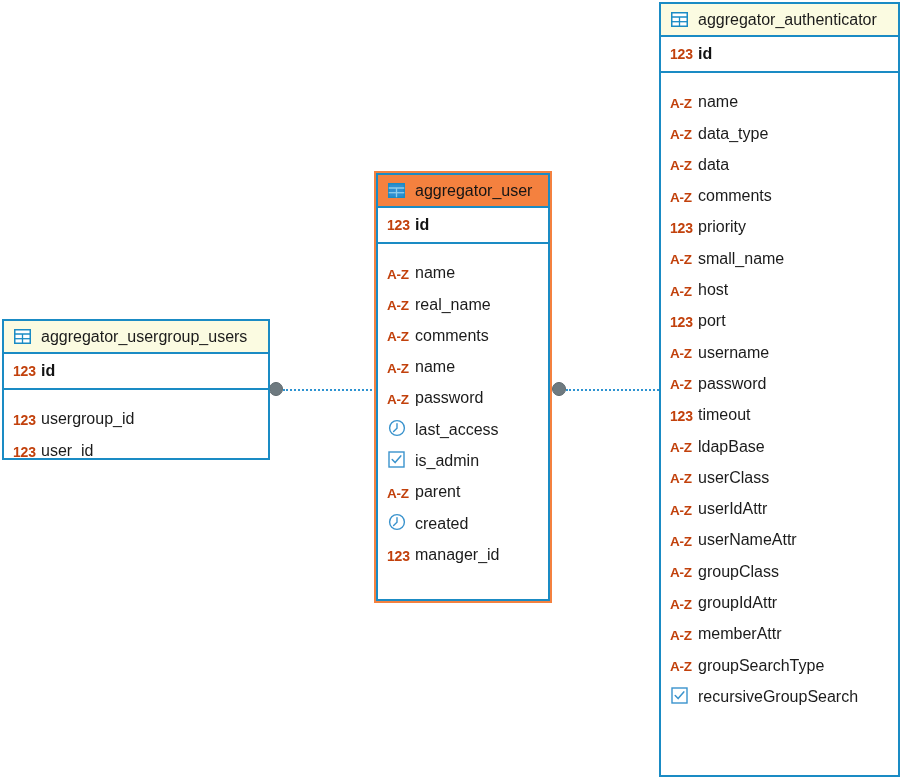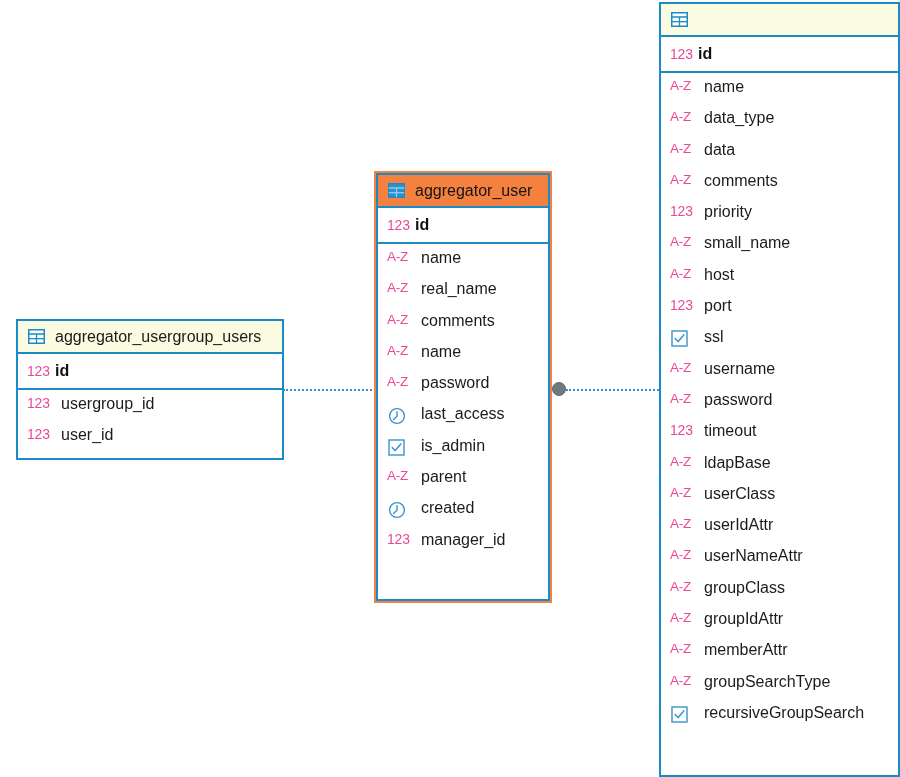--- a/index.html
+++ b/index.html
@@ -93,65 +93,65 @@
     font-weight: bold;
     color: #121212;
     white-space: nowrap;
   }
 
   .entity-fields {
     padding: 6px 9px 8px 9px;
   }
   .field-row {
     display: flex;
-    align-items: flex-start;
-    gap: 15px;
+    align-items: flex-end;
+    gap: 9px;
     height: 31.3px;
     font-size: 16px;
     color: #1b1b1b;
     white-space: nowrap;
   }
 
   
   .icon {
     flex: 0 0 auto;
     display: inline-flex;
     align-items: center;
     justify-content: center;
     width: 19px;
     height: 19px;
   }
   .icon svg { display: block; }
 
   .type-label {
     flex: 0 0 auto;
     width: 19px;
-    color: #ec4899;
+    color: #c2410c;
     font-size: 13.5px;
-    font-weight: normal;
+    font-weight: bold;
     letter-spacing: -0.3px;
     line-height: 1;
     text-align: left;
   }
   .type-label.num { font-size: 14px; letter-spacing: -0.2px; }
 
   .field-name { line-height: 1; }
 </style>
 </head>
 <body>
 
 <div id="canvas">
   <div class="connector-layer">
       <div class="rel-stub" style="left: 258px; top: 388px; width: 18px;"></div>
       <div class="rel-line" style="left: 283px; top: 389px; width: 100px;"></div>
       <div class="rel-dot" style="left: 269px; top: 382px;"></div>
       <div class="rel-line" style="left: 566px; top: 389px; width: 100px;"></div>
       <div class="rel-dot" style="left: 552px; top: 382px;"></div>
     </div>
-<div class="entity" style="left: 16px; top: 319px; width: 268px; height: 141px;">
+<div class="entity" style="left: 2px; top: 319px; width: 268px; height: 141px;">
       <div class="entity-header">
         <span class="icon">
           <svg width="17" height="15" viewBox="0 0 17 15">
             <rect x="0.75" y="0.75" width="15.5" height="13.5" fill="#ffffff" stroke="#1a8bc4" stroke-width="1.5"></rect>
             <line x1="0.75" y1="5" x2="16.25" y2="5" stroke="#1a8bc4" stroke-width="1.5"></line>
             <line x1="0.75" y1="9.7" x2="16.25" y2="9.7" stroke="#1a8bc4" stroke-width="1.3"></line>
             <line x1="8.5" y1="5" x2="8.5" y2="14.25" stroke="#1a8bc4" stroke-width="1.3"></line>
           </svg>
         </span>
         <span>aggregator_usergroup_users</span>
@@ -248,20 +248,21 @@
     <div class="entity" style="left: 659px; top: 2px; width: 241px; height: 775px;">
       <div class="entity-header">
         <span class="icon">
           <svg width="17" height="15" viewBox="0 0 17 15">
             <rect x="0.75" y="0.75" width="15.5" height="13.5" fill="#ffffff" stroke="#1a8bc4" stroke-width="1.5"></rect>
             <line x1="0.75" y1="5" x2="16.25" y2="5" stroke="#1a8bc4" stroke-width="1.5"></line>
             <line x1="0.75" y1="9.7" x2="16.25" y2="9.7" stroke="#1a8bc4" stroke-width="1.3"></line>
             <line x1="8.5" y1="5" x2="8.5" y2="14.25" stroke="#1a8bc4" stroke-width="1.3"></line>
           </svg>
         </span>
+        <span>aggregator_authenticator</span>
       </div>
       <div class="entity-pk-row">
         <span class="type-label num">123</span>
         <span class="field-name">id</span>
       </div>
       <div class="entity-fields">
         <div class="field-row">
           <span class="type-label">A-Z</span>
           <span class="field-name">name</span>
         </div>
@@ -285,29 +286,20 @@
           <span class="type-label">A-Z</span>
           <span class="field-name">small_name</span>
         </div>
         <div class="field-row">
           <span class="type-label">A-Z</span>
           <span class="field-name">host</span>
         </div>
         <div class="field-row">
           <span class="type-label num">123</span>
           <span class="field-name">port</span>
-        </div>
-        <div class="field-row">
-          <span class="icon">
-            <svg width="17" height="17" viewBox="0 0 17 17">
-              <rect x="1" y="1" width="15" height="15" fill="#ffffff" stroke="#3a93cd" stroke-width="1.4"></rect>
-              <path d="M4.2 8.6 L7.1 11.6 L12.8 4.9" fill="none" stroke="#3a93cd" stroke-width="1.5" stroke-linecap="round" stroke-linejoin="round"></path>
-            </svg>
-          </span>
-          <span class="field-name">ssl</span>
         </div>
         <div class="field-row">
           <span class="type-label">A-Z</span>
           <span class="field-name">username</span>
         </div>
         <div class="field-row">
           <span class="type-label">A-Z</span>
           <span class="field-name">password</span>
         </div>
         <div class="field-row">

